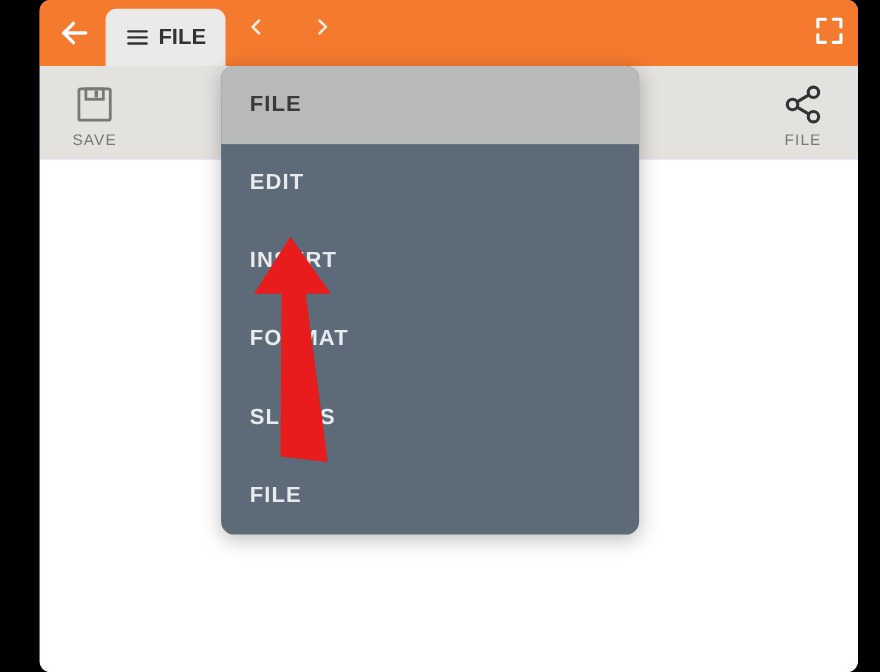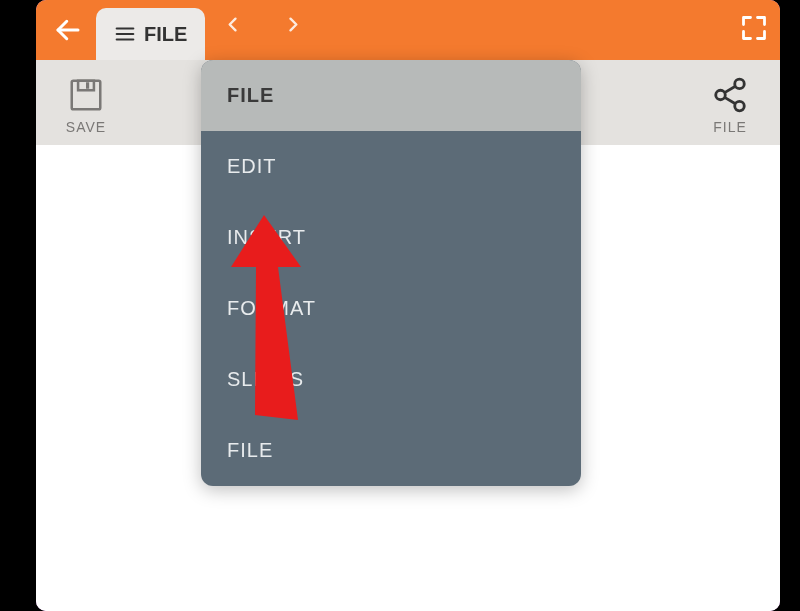--- a/index.html
+++ b/index.html
@@ -95,21 +95,21 @@
     background: #5c6b77;
     border-radius: 12px;
     overflow: hidden;
     box-shadow: 0 4px 18px rgba(0,0,0,0.25);
   }
   .dropdown .item {
     padding: 24px 26px;
     color: #e8ebed;
     font-size: 20px;
     letter-spacing: 1px;
-    font-weight: 400;
+    font-weight: 700;
   }
   .dropdown .item.selected {
     background: #b7bab9;
     color: #3a3a3a;
     font-weight: 600;
   }
   
   .arrow {
     position: absolute;
     left: 170px;

